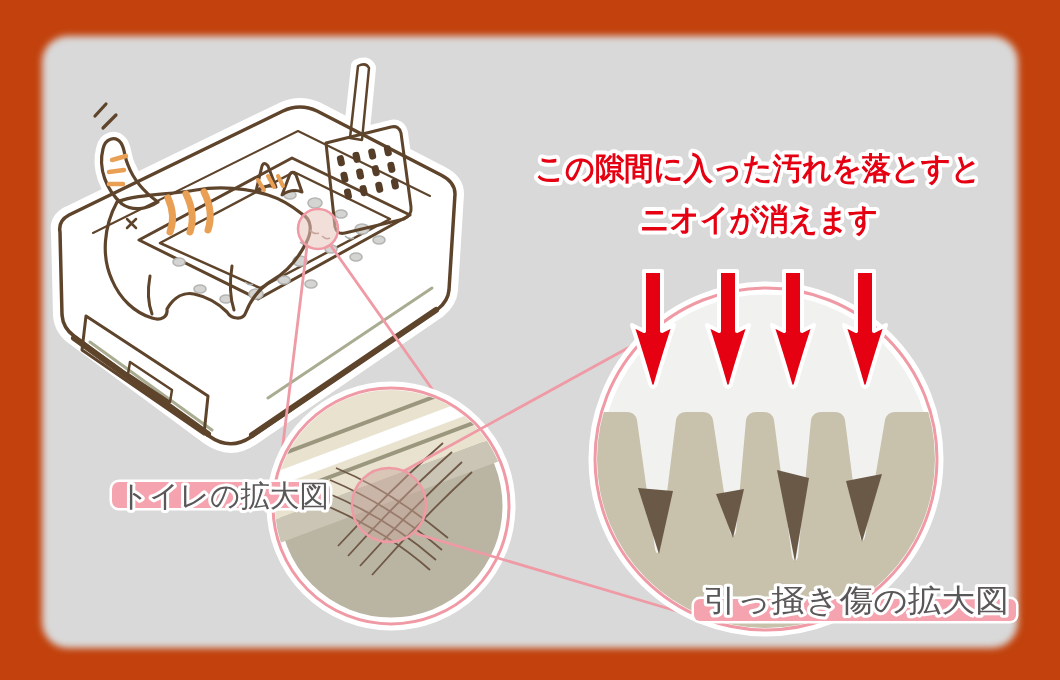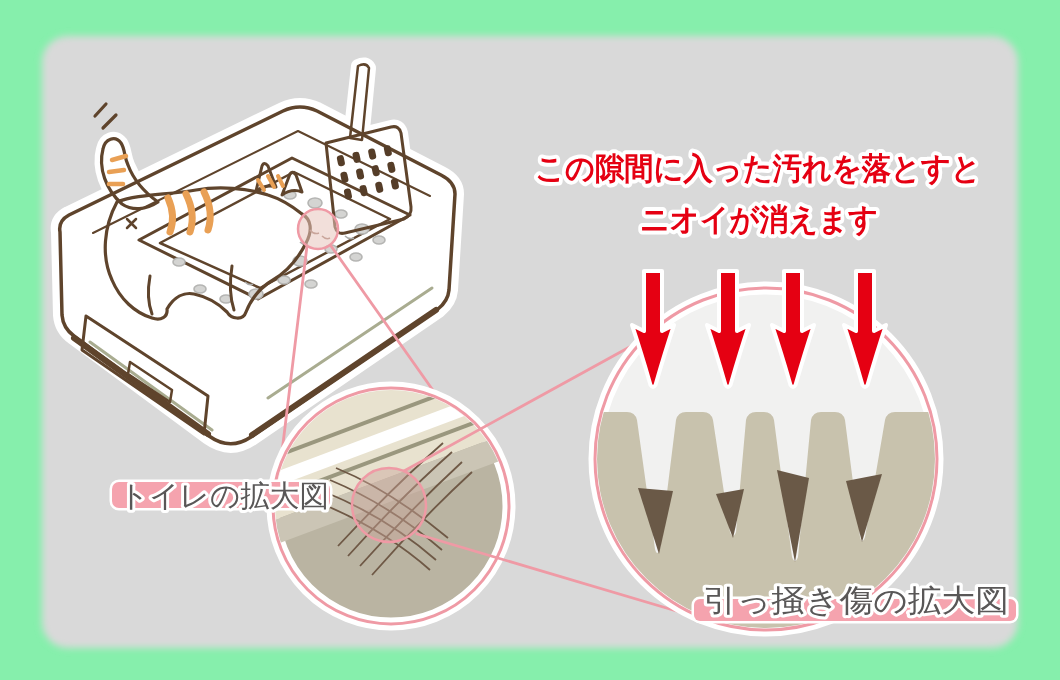--- a/index.html
+++ b/index.html
@@ -1,16 +1,16 @@
 <!DOCTYPE html>
 <html><head>
 <meta charset="utf-8">
 <style>
   html,body{margin:0;padding:0;background:#ffffff;}
-  .stage{position:relative;width:1060px;height:680px;background:#86efac;overflow:hidden;
+  .stage{position:relative;width:1060px;height:680px;background:#c2410c;overflow:hidden;
          font-family:"DejaVu Sans",sans-serif;}
   svg{position:absolute;left:0;top:0;}
   text{font-family:"DejaVu Sans",sans-serif;}
   .heading-line{font-weight:bold;paint-order:stroke;stroke:#ffffff;stroke-width:8px;
                 stroke-linejoin:round;stroke-linecap:round;}
   .zoom-label{paint-order:stroke;stroke:#ffffff;stroke-width:6px;
               stroke-linejoin:round;stroke-linecap:round;}
   .label-bar{paint-order:stroke;stroke:#ffffff;stroke-width:5px;stroke-linejoin:round;}
   .sticker{fill:#ffffff;stroke:#ffffff;stroke-width:14;stroke-linejoin:round;stroke-linecap:round;}
   .outline{stroke:#5f442c;stroke-linejoin:round;stroke-linecap:round;fill:none;}

